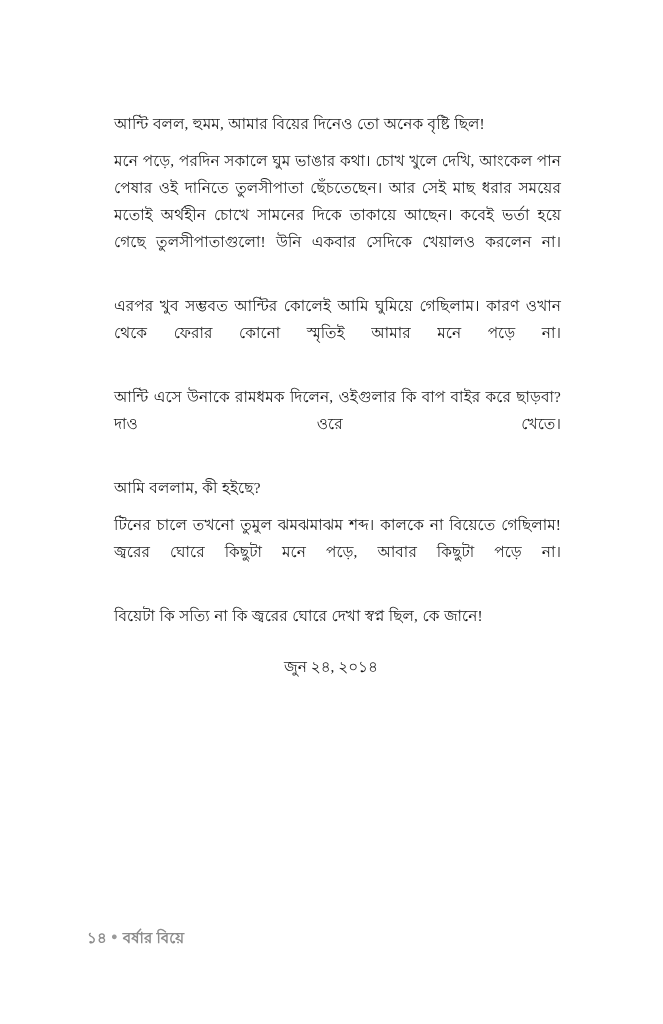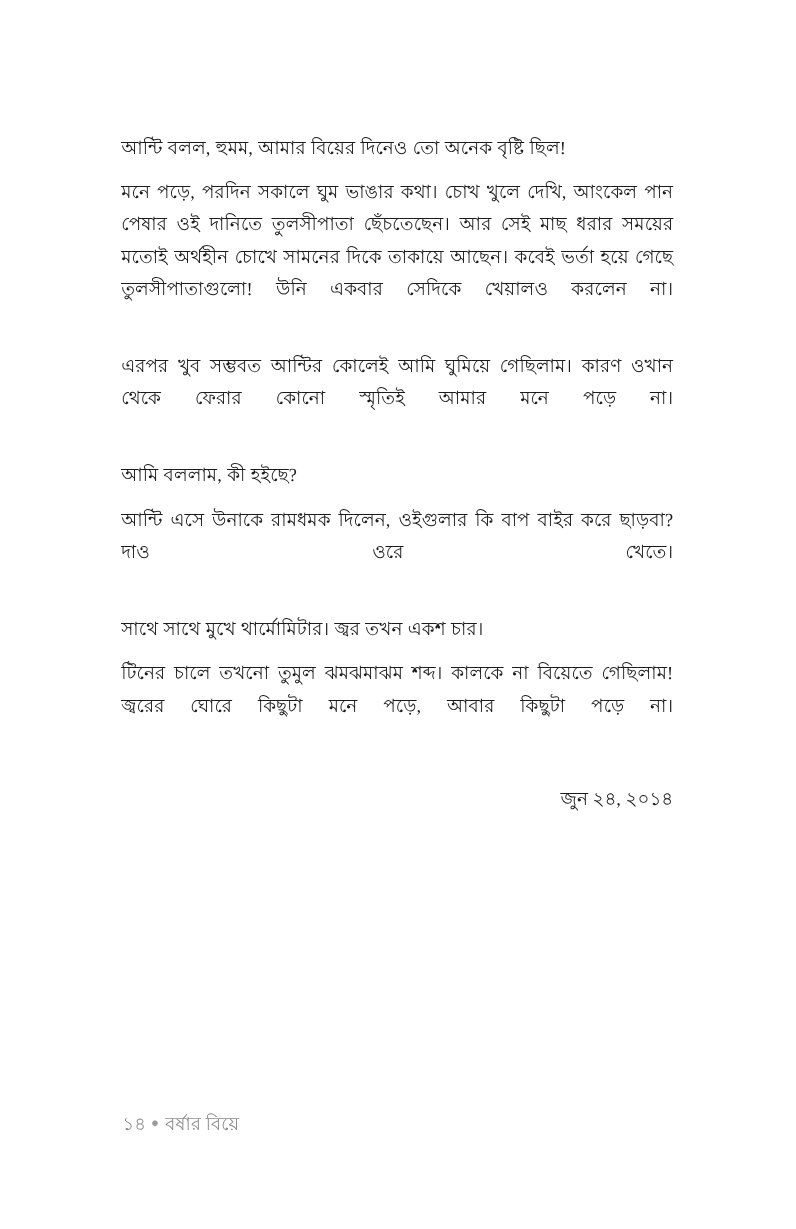--- a/index.html
+++ b/index.html
@@ -27,21 +27,21 @@
   }
 
   .text-block {
     position: absolute;
     left: 101px;
     top: 110px;
     width: 460px;
   }
 
   .para {
-    margin: 0 0 10px 0;
+    margin: 0 0 10px 13px;
     font-size: 15.3px;
     line-height: 27px;
     text-align: justify;
     text-justify: inter-word;
     color: #1b1b1b;
     letter-spacing: 0.1px;
     word-spacing: 0.5px;
   }
 
   
@@ -56,33 +56,34 @@
   }
   .para.no-justify:after {
     content: none;
   }
 
   .date-line {
     margin: 0;
     padding-top: 14px;
     font-size: 15.3px;
     line-height: 27px;
-    text-align: right;
+    text-align: center;
     color: #1b1b1b;
   }
 
   .footer {
     position: absolute;
-    left: 102px;
+    left: 87px;
     top: 927px;
     font-size: 15px;
     line-height: 22px;
     color: #8c8c8c;
     letter-spacing: 0.2px;
     white-space: nowrap;
+    font-weight: bold;
   }
 
   .footer .page-num {
     color: #8c8c8c;
   }
 
   .footer .sep {
     display: inline-block;
     margin: 0 5px 0 4px;
     position: relative;
@@ -102,28 +103,28 @@
 
   <div class="text-block">
 
     <p class="para no-justify">আন্টি বলল, হুমম, আমার বিয়ের দিনেও তো অনেক বৃষ্টি ছিল!</p>
 
 
     <p class="para">মনে পড়ে, পরদিন সকালে ঘুম ভাঙার কথা। চোখ খুলে দেখি, আংকেল পান পেষার ওই দানিতে তুলসীপাতা ছেঁচতেছেন। আর সেই মাছ ধরার সময়ের মতোই অর্থহীন চোখে সামনের দিকে তাকায়ে আছেন। কবেই ভর্তা হয়ে গেছে তুলসীপাতাগুলো! উনি একবার সেদিকে খেয়ালও করলেন না।</p>
 
     <p class="para">এরপর খুব সম্ভবত আন্টির কোলেই আমি ঘুমিয়ে গেছিলাম। কারণ ওখান থেকে ফেরার কোনো স্মৃতিই আমার মনে পড়ে না।</p>
 
+    <p class="para">আন্টি এসে উনাকে রামধমক দিলেন, ওইগুলার কি বাপ বাইর করে ছাড়বা? দাও ওরে খেতে।</p>
+
     <p class="para no-justify">আমি বললাম, কী হইছে?</p>
 
-    <p class="para">আন্টি এসে উনাকে রামধমক দিলেন, ওইগুলার কি বাপ বাইর করে ছাড়বা? দাও ওরে খেতে।</p>
-
-    <p class="para no-justify">সাথে সাথে মুখে থার্মোমিটার। জ্বর তখন একশ চার।</p>
 
     <p class="para">টিনের চালে তখনো তুমুল ঝমঝমাঝম শব্দ। কালকে না বিয়েতে গেছিলাম! জ্বরের ঘোরে কিছুটা মনে পড়ে, আবার কিছুটা পড়ে না।</p>
 
+    <p class="para no-justify">বিয়েটা কি সত্যি না কি জ্বরের ঘোরে দেখা স্বপ্ন ছিল, কে জানে!</p>
 
     <p class="date-line">জুন ২৪, ২০১৪</p>
 
   </div>
 
   <div class="footer">
     <span class="page-num">১৪</span><span class="sep">●</span><span class="chapter">বর্ষার বিয়ে</span>
   </div>
 
 </div>

